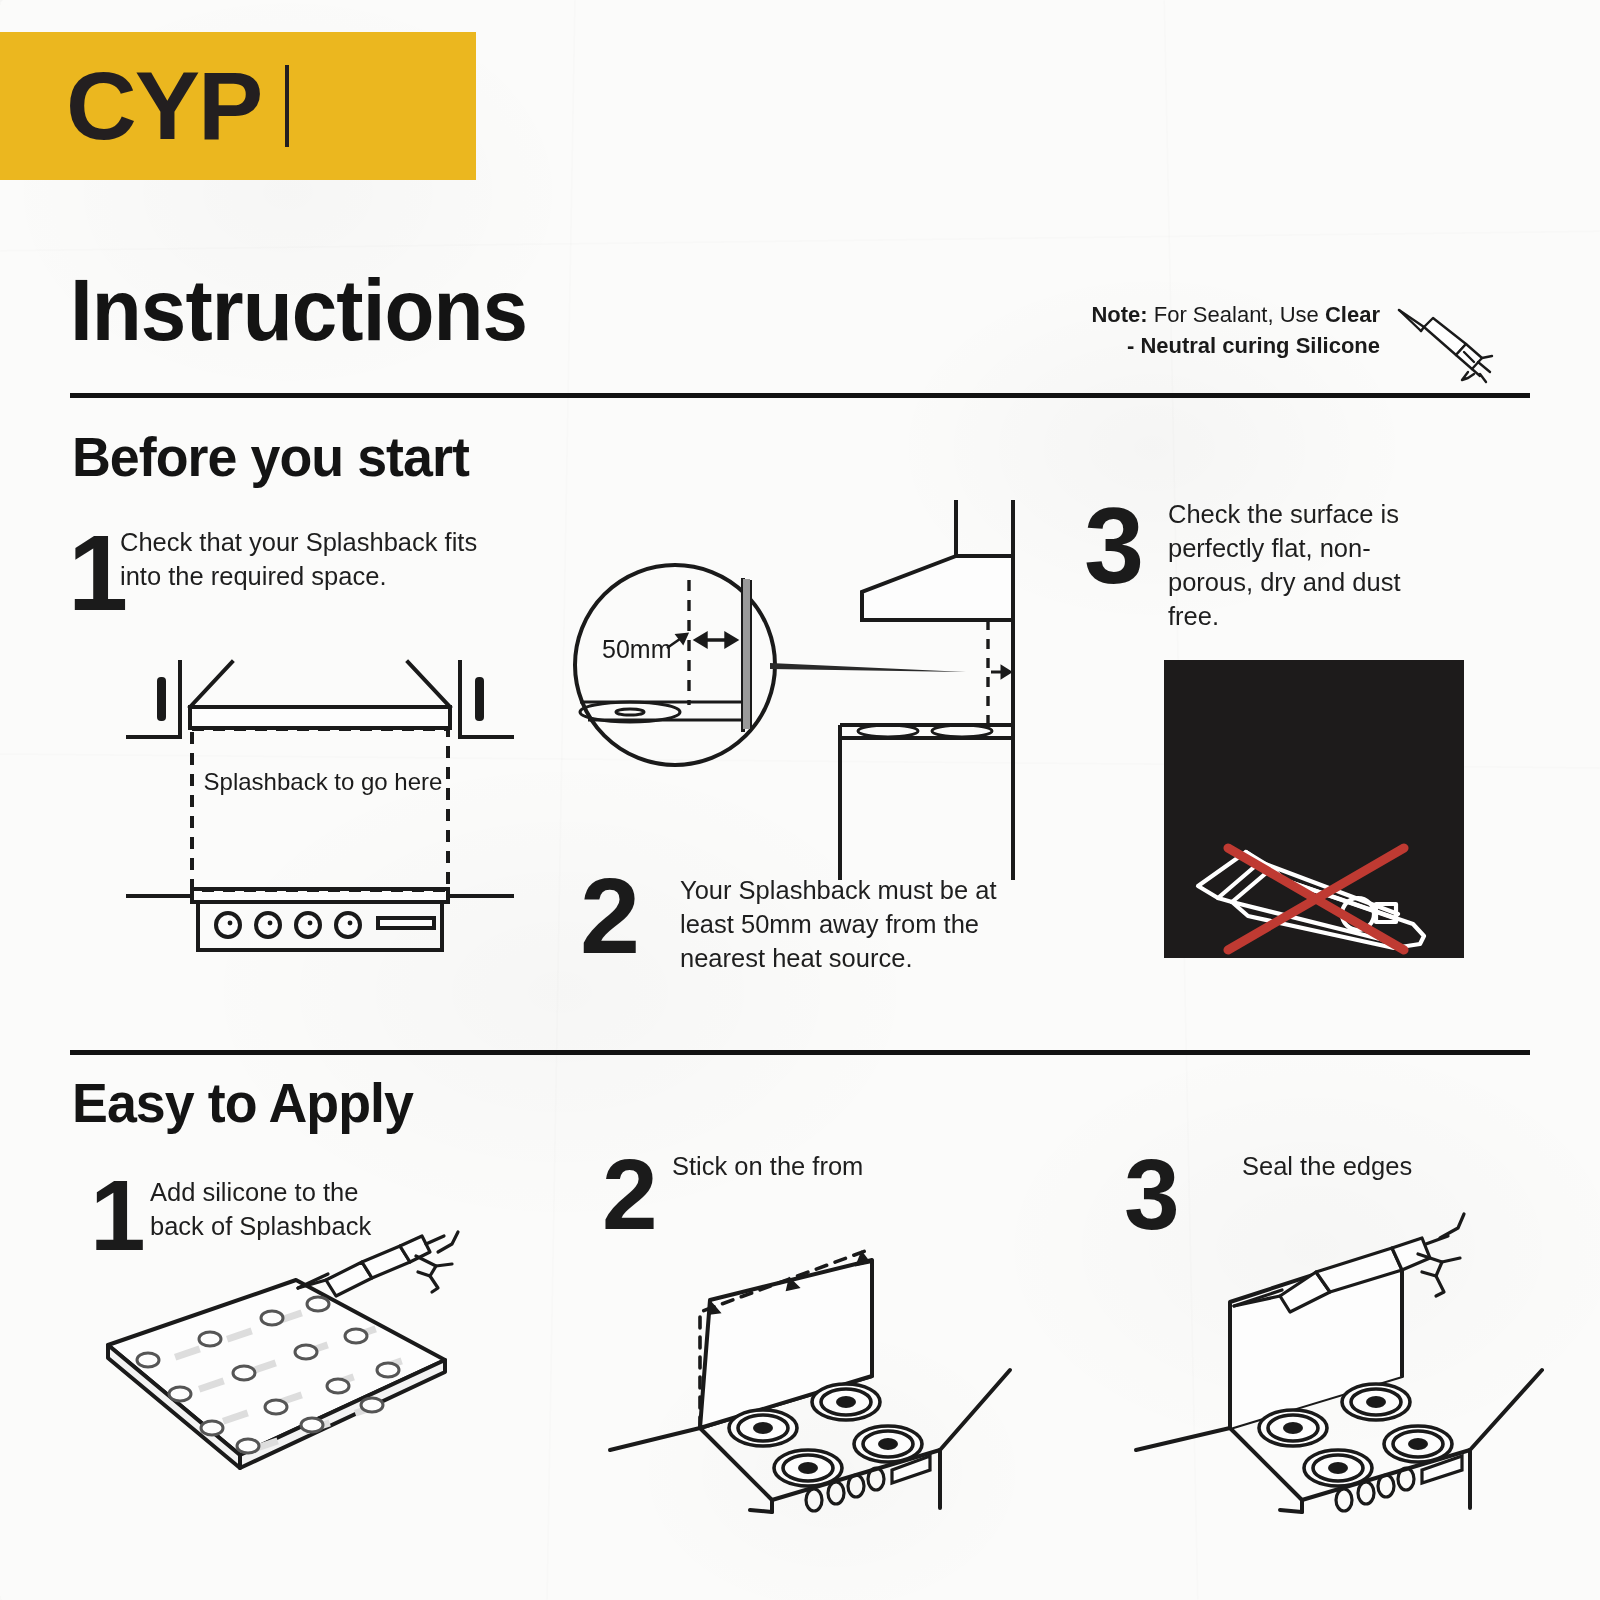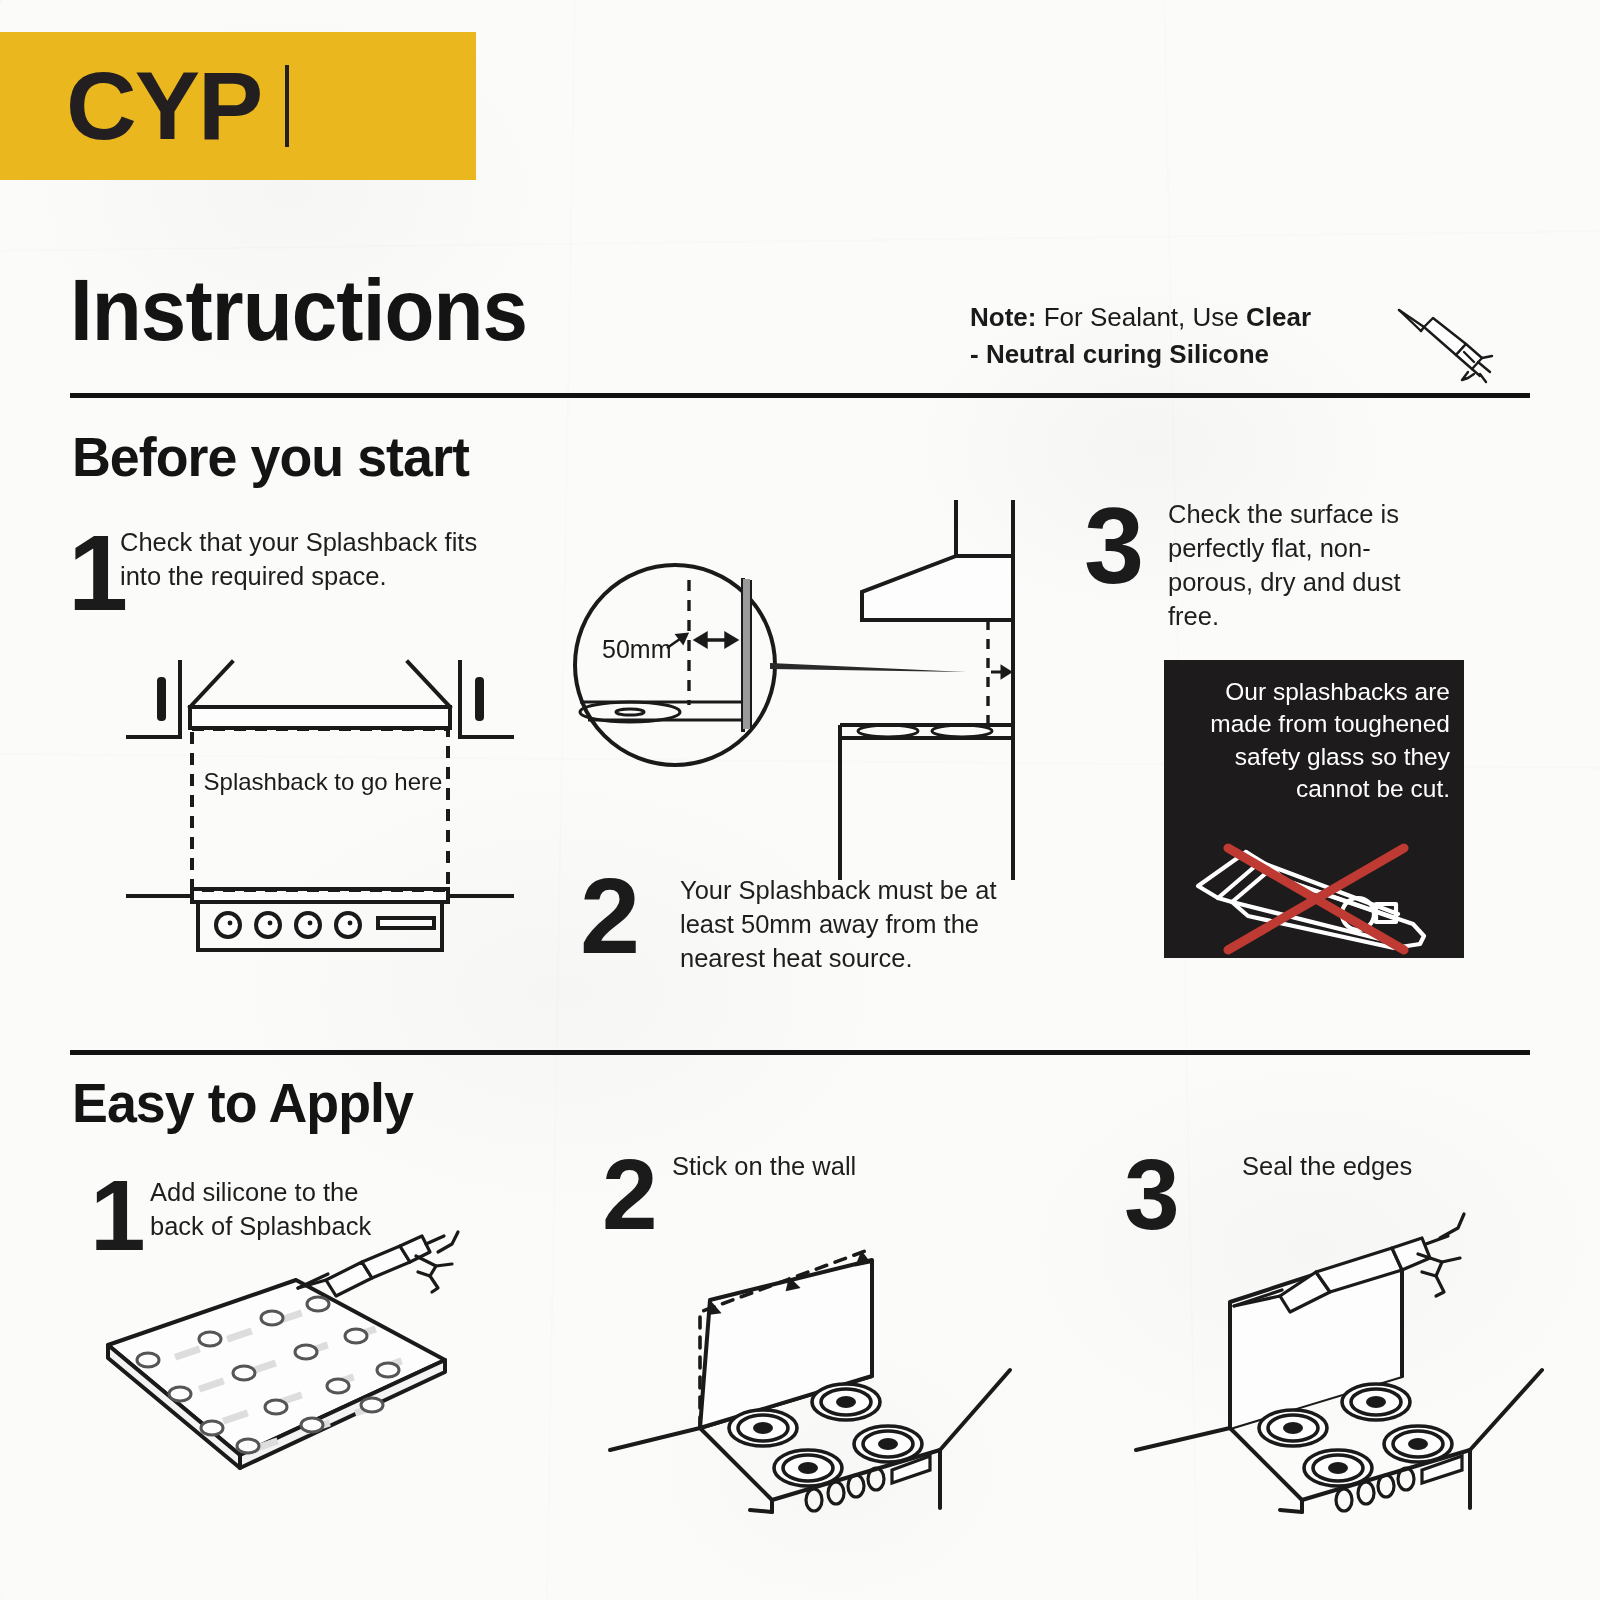--- a/index.html
+++ b/index.html
@@ -77,23 +77,24 @@
     left: 70px; top: 259px;
     font-size: 88px;
     transform: scaleX(0.93);
     transform-origin: left center;
   }
   #head-before { left: 72px; top: 424px; font-size: 56px; transform: scaleX(0.96); transform-origin: left center;}
   #head-easy   { left: 72px; top: 1070px; font-size: 56px; transform: scaleX(0.96); transform-origin: left center;}
 
   #note {
     position: absolute;
-    right: 230px; top: 299px;
+    right: 220px; top: 299px;
     width: 400px;
-    font-size: 26px;
+    text-align: right;
+    font-size: 22px;
     line-height: 1.42;
     color: #1a1a1a;
   }
 
   .divider {
     position: absolute;
     left: 70px;
     width: 1460px;
     height: 5px;
     background: #121212;
@@ -296,21 +297,20 @@
         <path d="M430 140 L430 246" stroke-dasharray="10 9" stroke-width="3.4"></path>
       </g>
       <g stroke="#1a1a1a" stroke-width="3" fill="#1a1a1a">
         <path d="M433 192 L452 192"></path>
         <path d="M452 192 L444 187 L444 197 Z"></path>
       </g>
     </svg>
   </div>
 
   <div id="warnbox">
-    <div id="warntext">Our splashbacks are made from toughened safety glass so they cannot be cut.</div>
     <div style="position:absolute;left:24px;top:180px;">
       <svg width="262" height="112" viewBox="0 0 262 112">
         <g fill="none" stroke="#ffffff" stroke-width="4.2" stroke-linejoin="round" stroke-linecap="round">
           <path d="M10 46 L58 12 L72 22 L30 58 Z"></path>
           <path d="M58 12 L84 28 L44 62 L30 58"></path>
           <path d="M72 22 L210 74"></path>
           <path d="M44 62 L196 100"></path>
           <path d="M84 28 L96 40 L225 84 L236 96 L232 104 L206 108 L60 76 L44 62"></path>
           <path d="M96 40 L206 78"></path>
           <path d="M84 28 L96 40"></path>
@@ -326,21 +326,21 @@
   </div>
 
   <div class="divider" id="div2"></div>
 
   <div class="h1" id="head-easy">Easy to Apply</div>
 
   <div class="stepnum" id="e1">1</div>
   <div class="steptext" id="et1">Add silicone to the back of Splashback</div>
 
   <div class="stepnum" id="e2">2</div>
-  <div class="steptext" id="et2">Stick on the wall</div>
+  <div class="steptext" id="et2">Stick on the from</div>
 
   <div class="stepnum" id="e3">3</div>
   <div class="steptext" id="et3">Seal the edges</div>
 
   <div class="diag" style="left:100px;top:1250px;">
     <svg width="420" height="270" viewBox="0 0 420 270">
 
       <g class="ln" stroke-width="4" stroke-linejoin="round">
         <path d="M8 95 L196 30 L345 110 L140 205 Z" fill="#fdfdfd"></path>
         <path d="M8 95 L8 108 L140 218 L140 205 Z" fill="#f3f3f3"></path>

